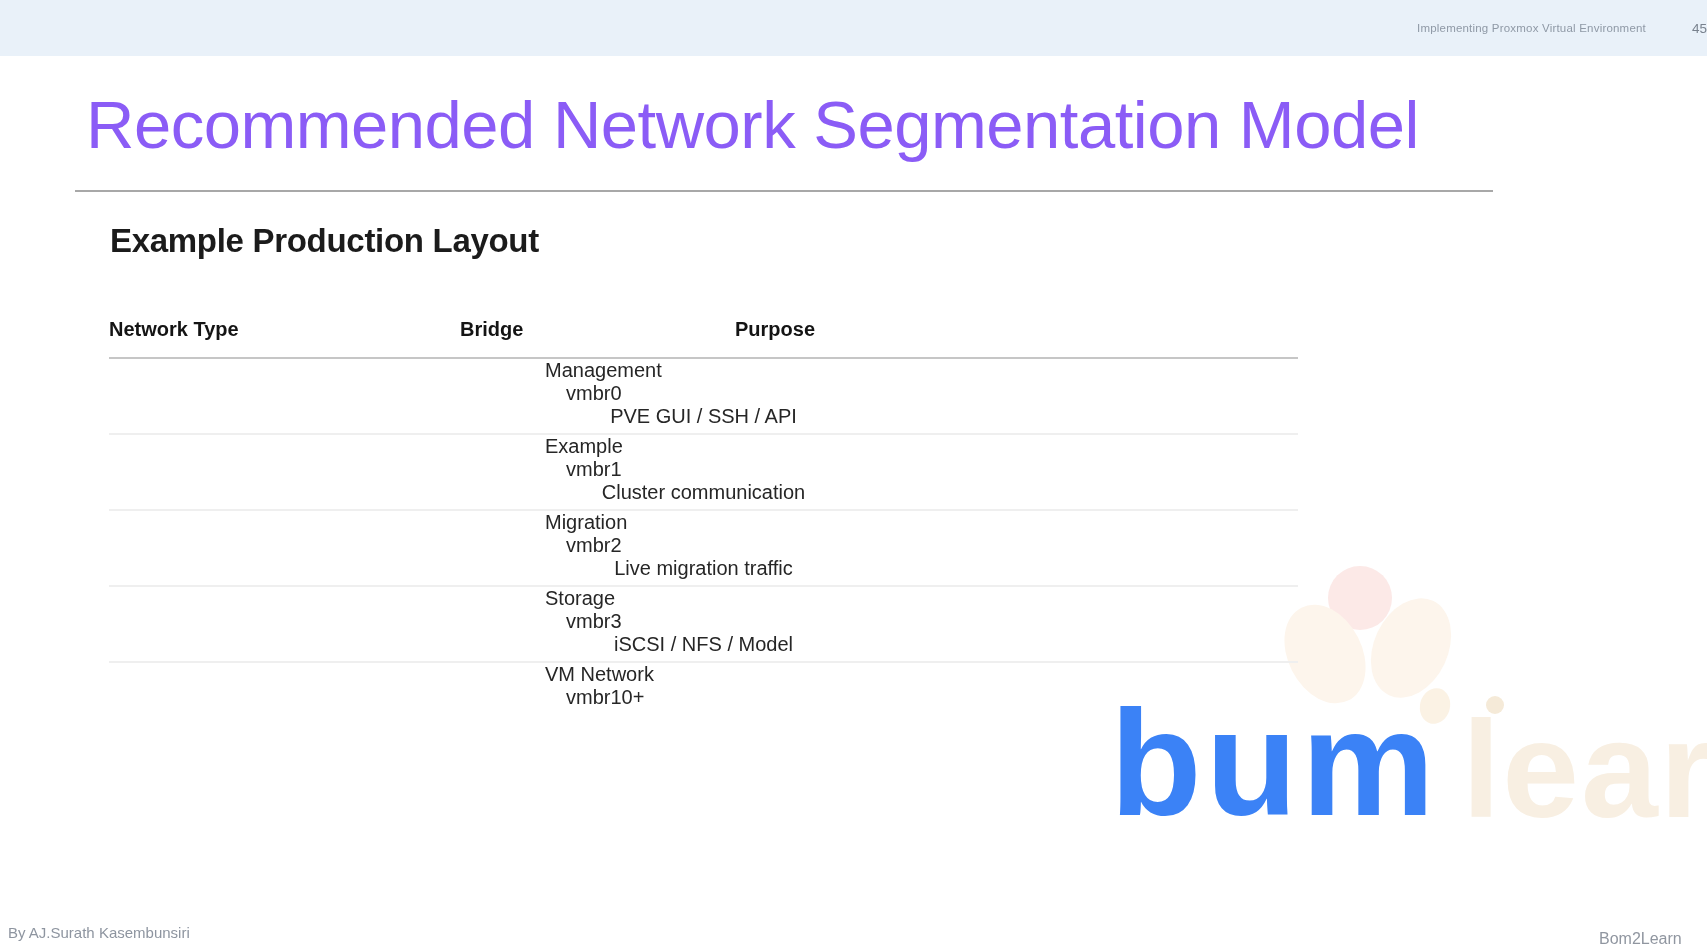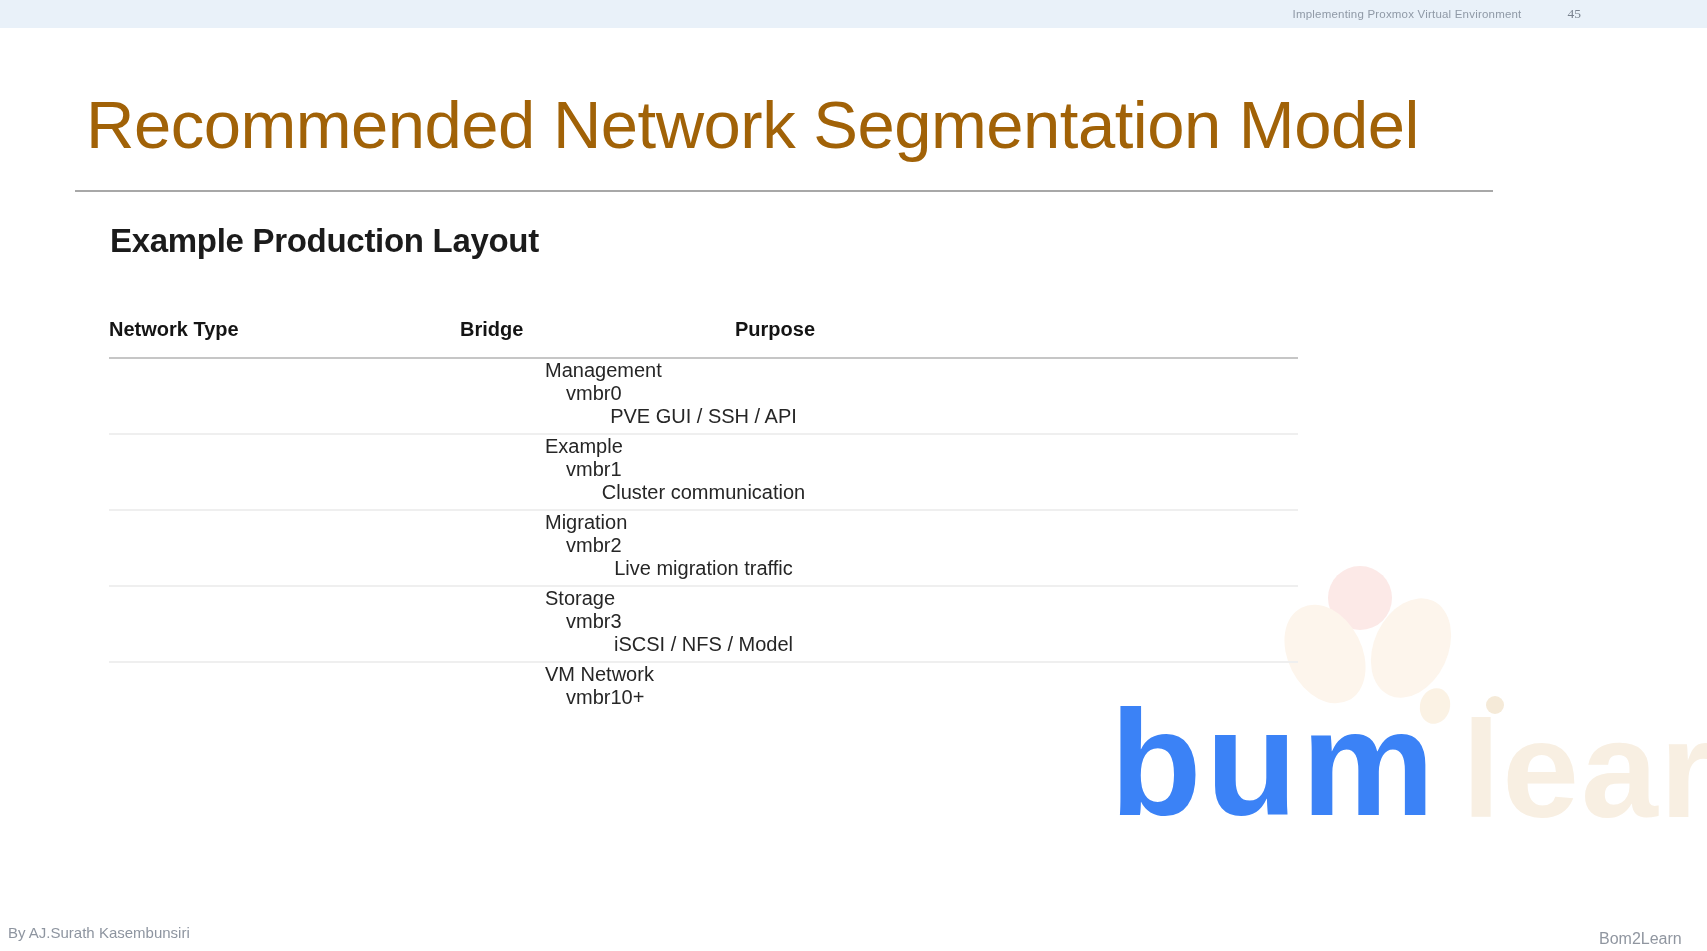--- a/index.html
+++ b/index.html
@@ -2,30 +2,30 @@
 <html><head>
 <meta charset="utf-8">
 <style>
   html,body{margin:0;padding:0;}
   body{
     width:1707px;height:951px;position:relative;overflow:hidden;
     background:#ffffff;font-family:"Liberation Sans",sans-serif;
   }
   
   .topbar{
-    position:absolute;top:0;left:0;width:1707px;height:28px;
+    position:absolute;top:0;left:0;width:1707px;height:56px;
     background:#e9f1f9;display:flex;align-items:center;justify-content:flex-end;text-align:right;
   }
   .topbar-title{color:#8f99a6;font-size:11.5px;margin-right:46px;letter-spacing:.2px;}
-  .topbar-page{color:#79828e;font-size:13.5px;margin-right:126px;font-family:Liberation Serif, serif;}
+  .topbar-page{color:#79828e;font-size:13.5px;}
 
   
   .slide-title{
     position:absolute;left:86px;top:86px;white-space:nowrap;
-    font-size:67px;color:#a16207;font-weight:400;letter-spacing:-.5px;
+    font-size:67px;color:#8b5cf6;font-weight:400;letter-spacing:-.5px;
   }
   .title-rule{
     position:absolute;left:75px;top:190px;width:1418px;height:0;
     border-top:2px solid #a8a8a8;
   }
 
   
   .subtitle{
     position:absolute;left:110px;top:222px;
     font-size:33px;font-weight:bold;color:#1b1b1b;letter-spacing:-.3px;

